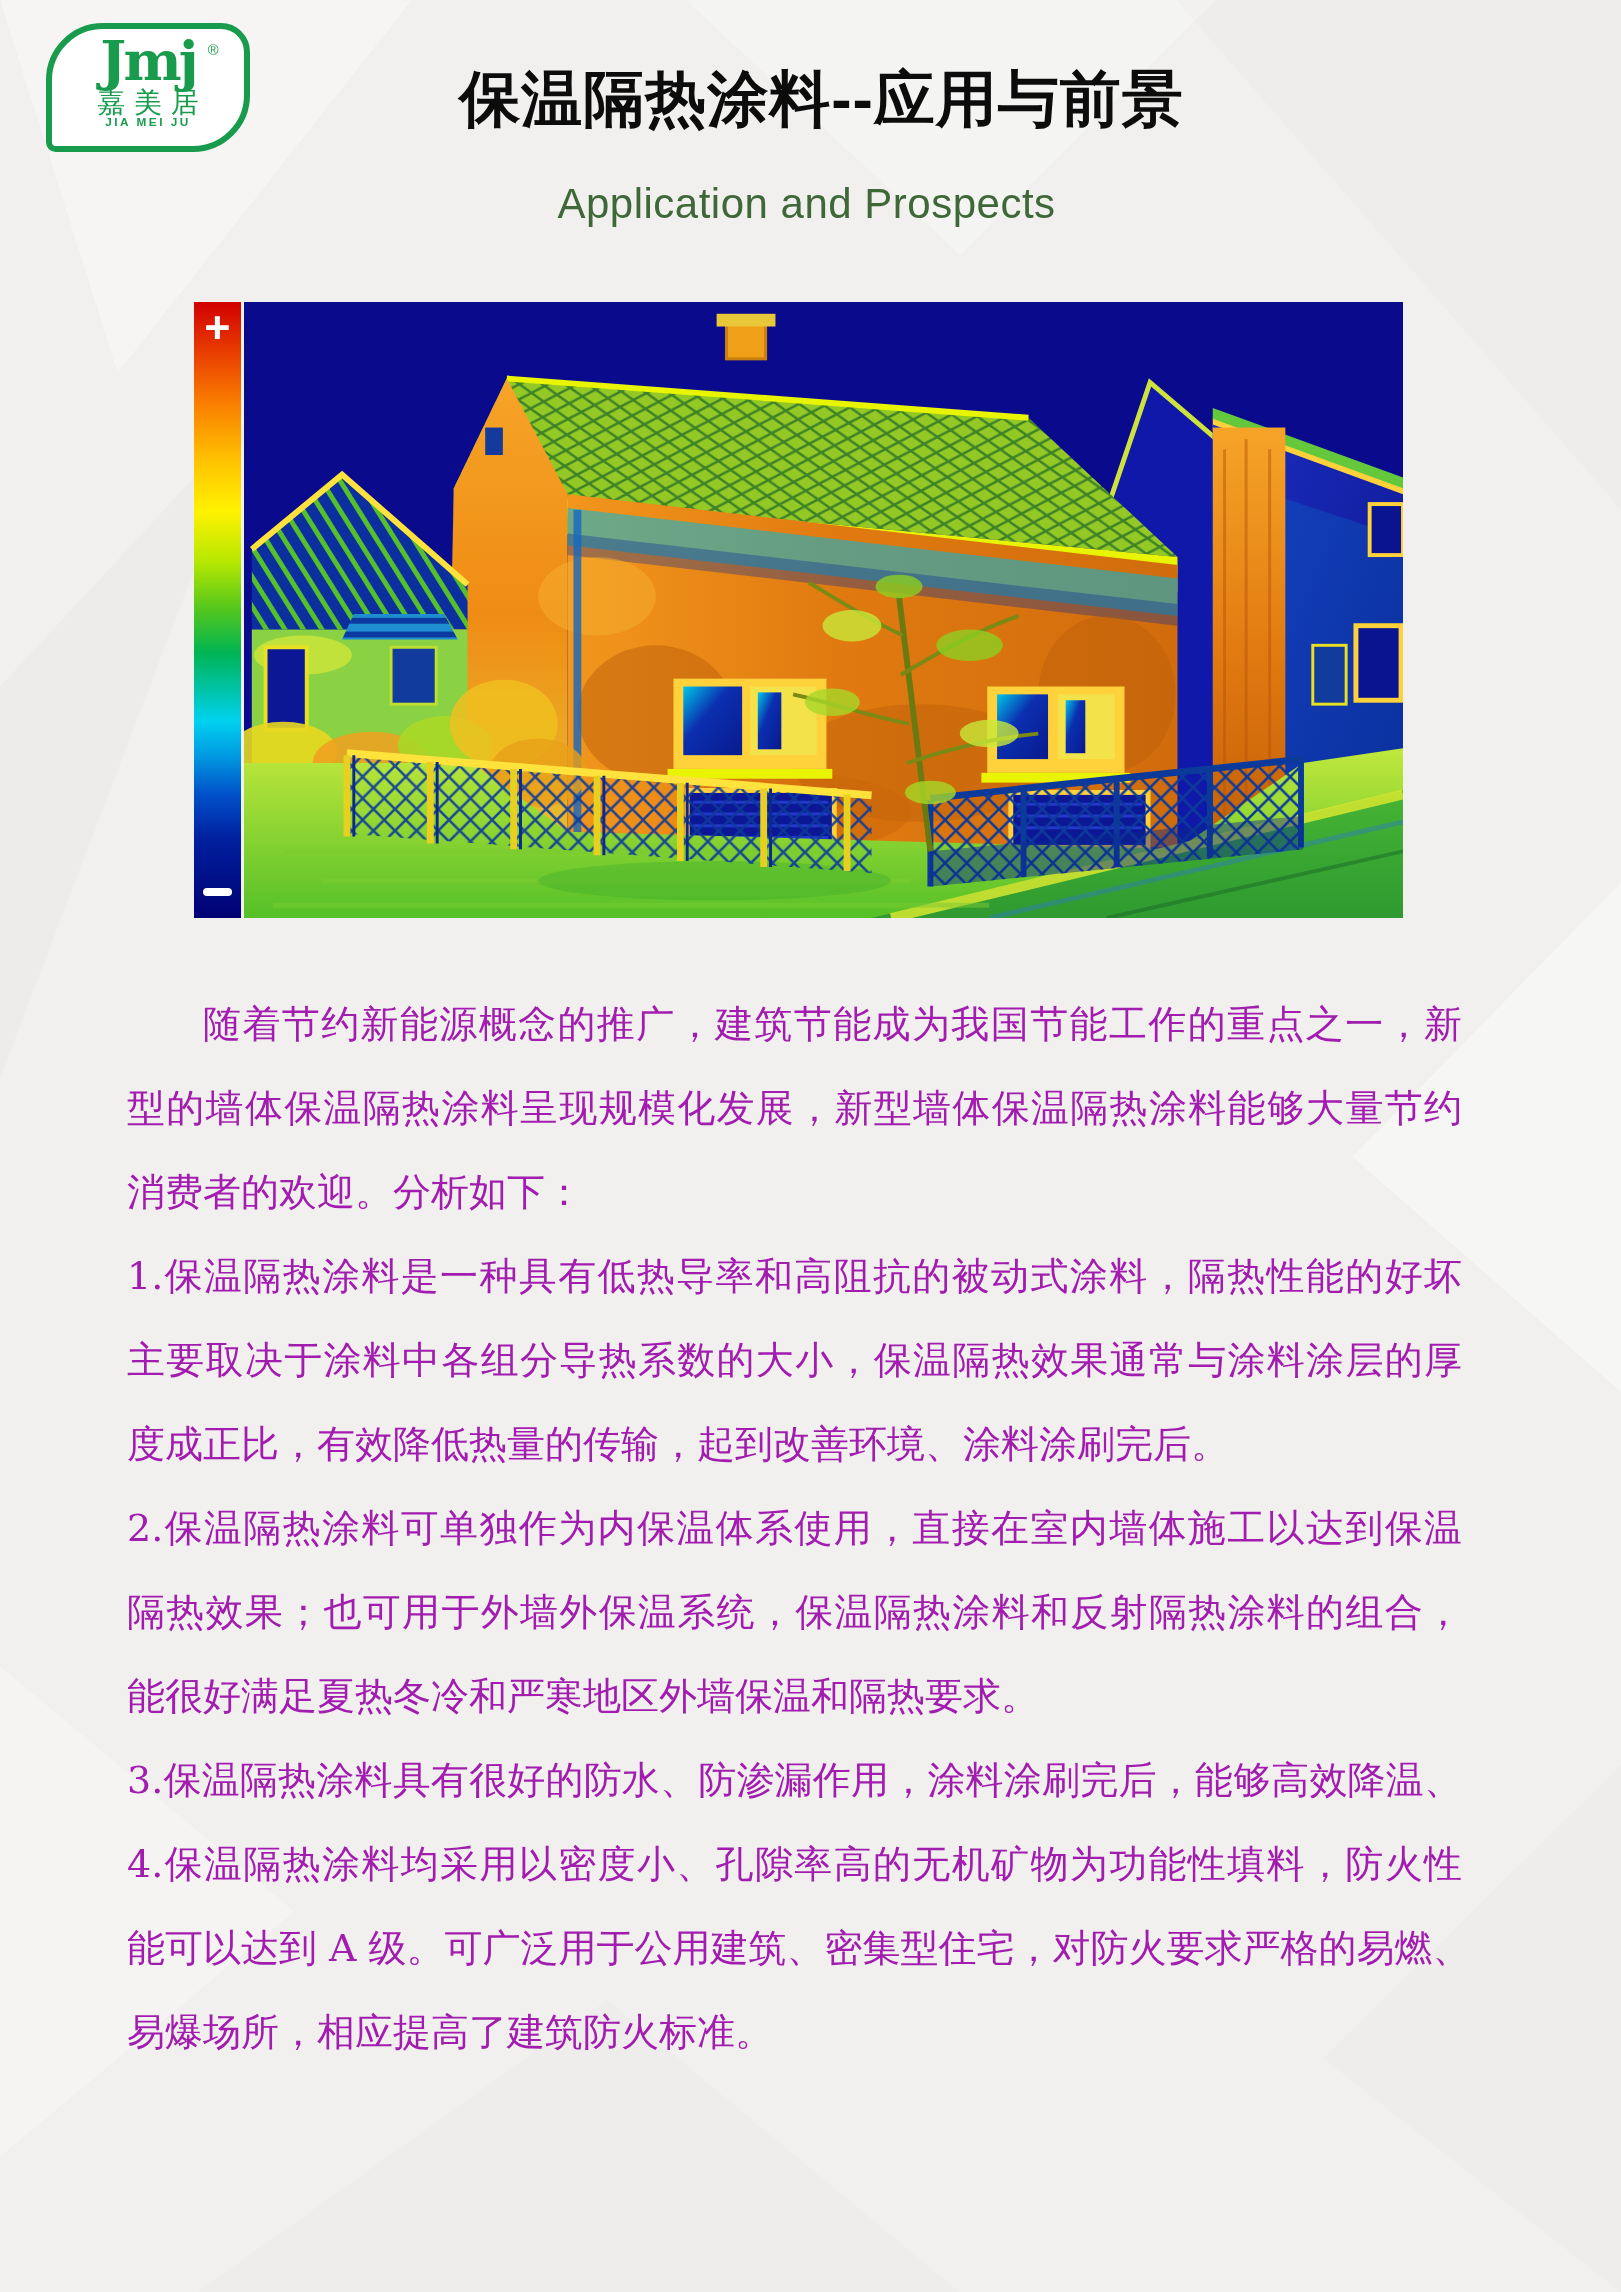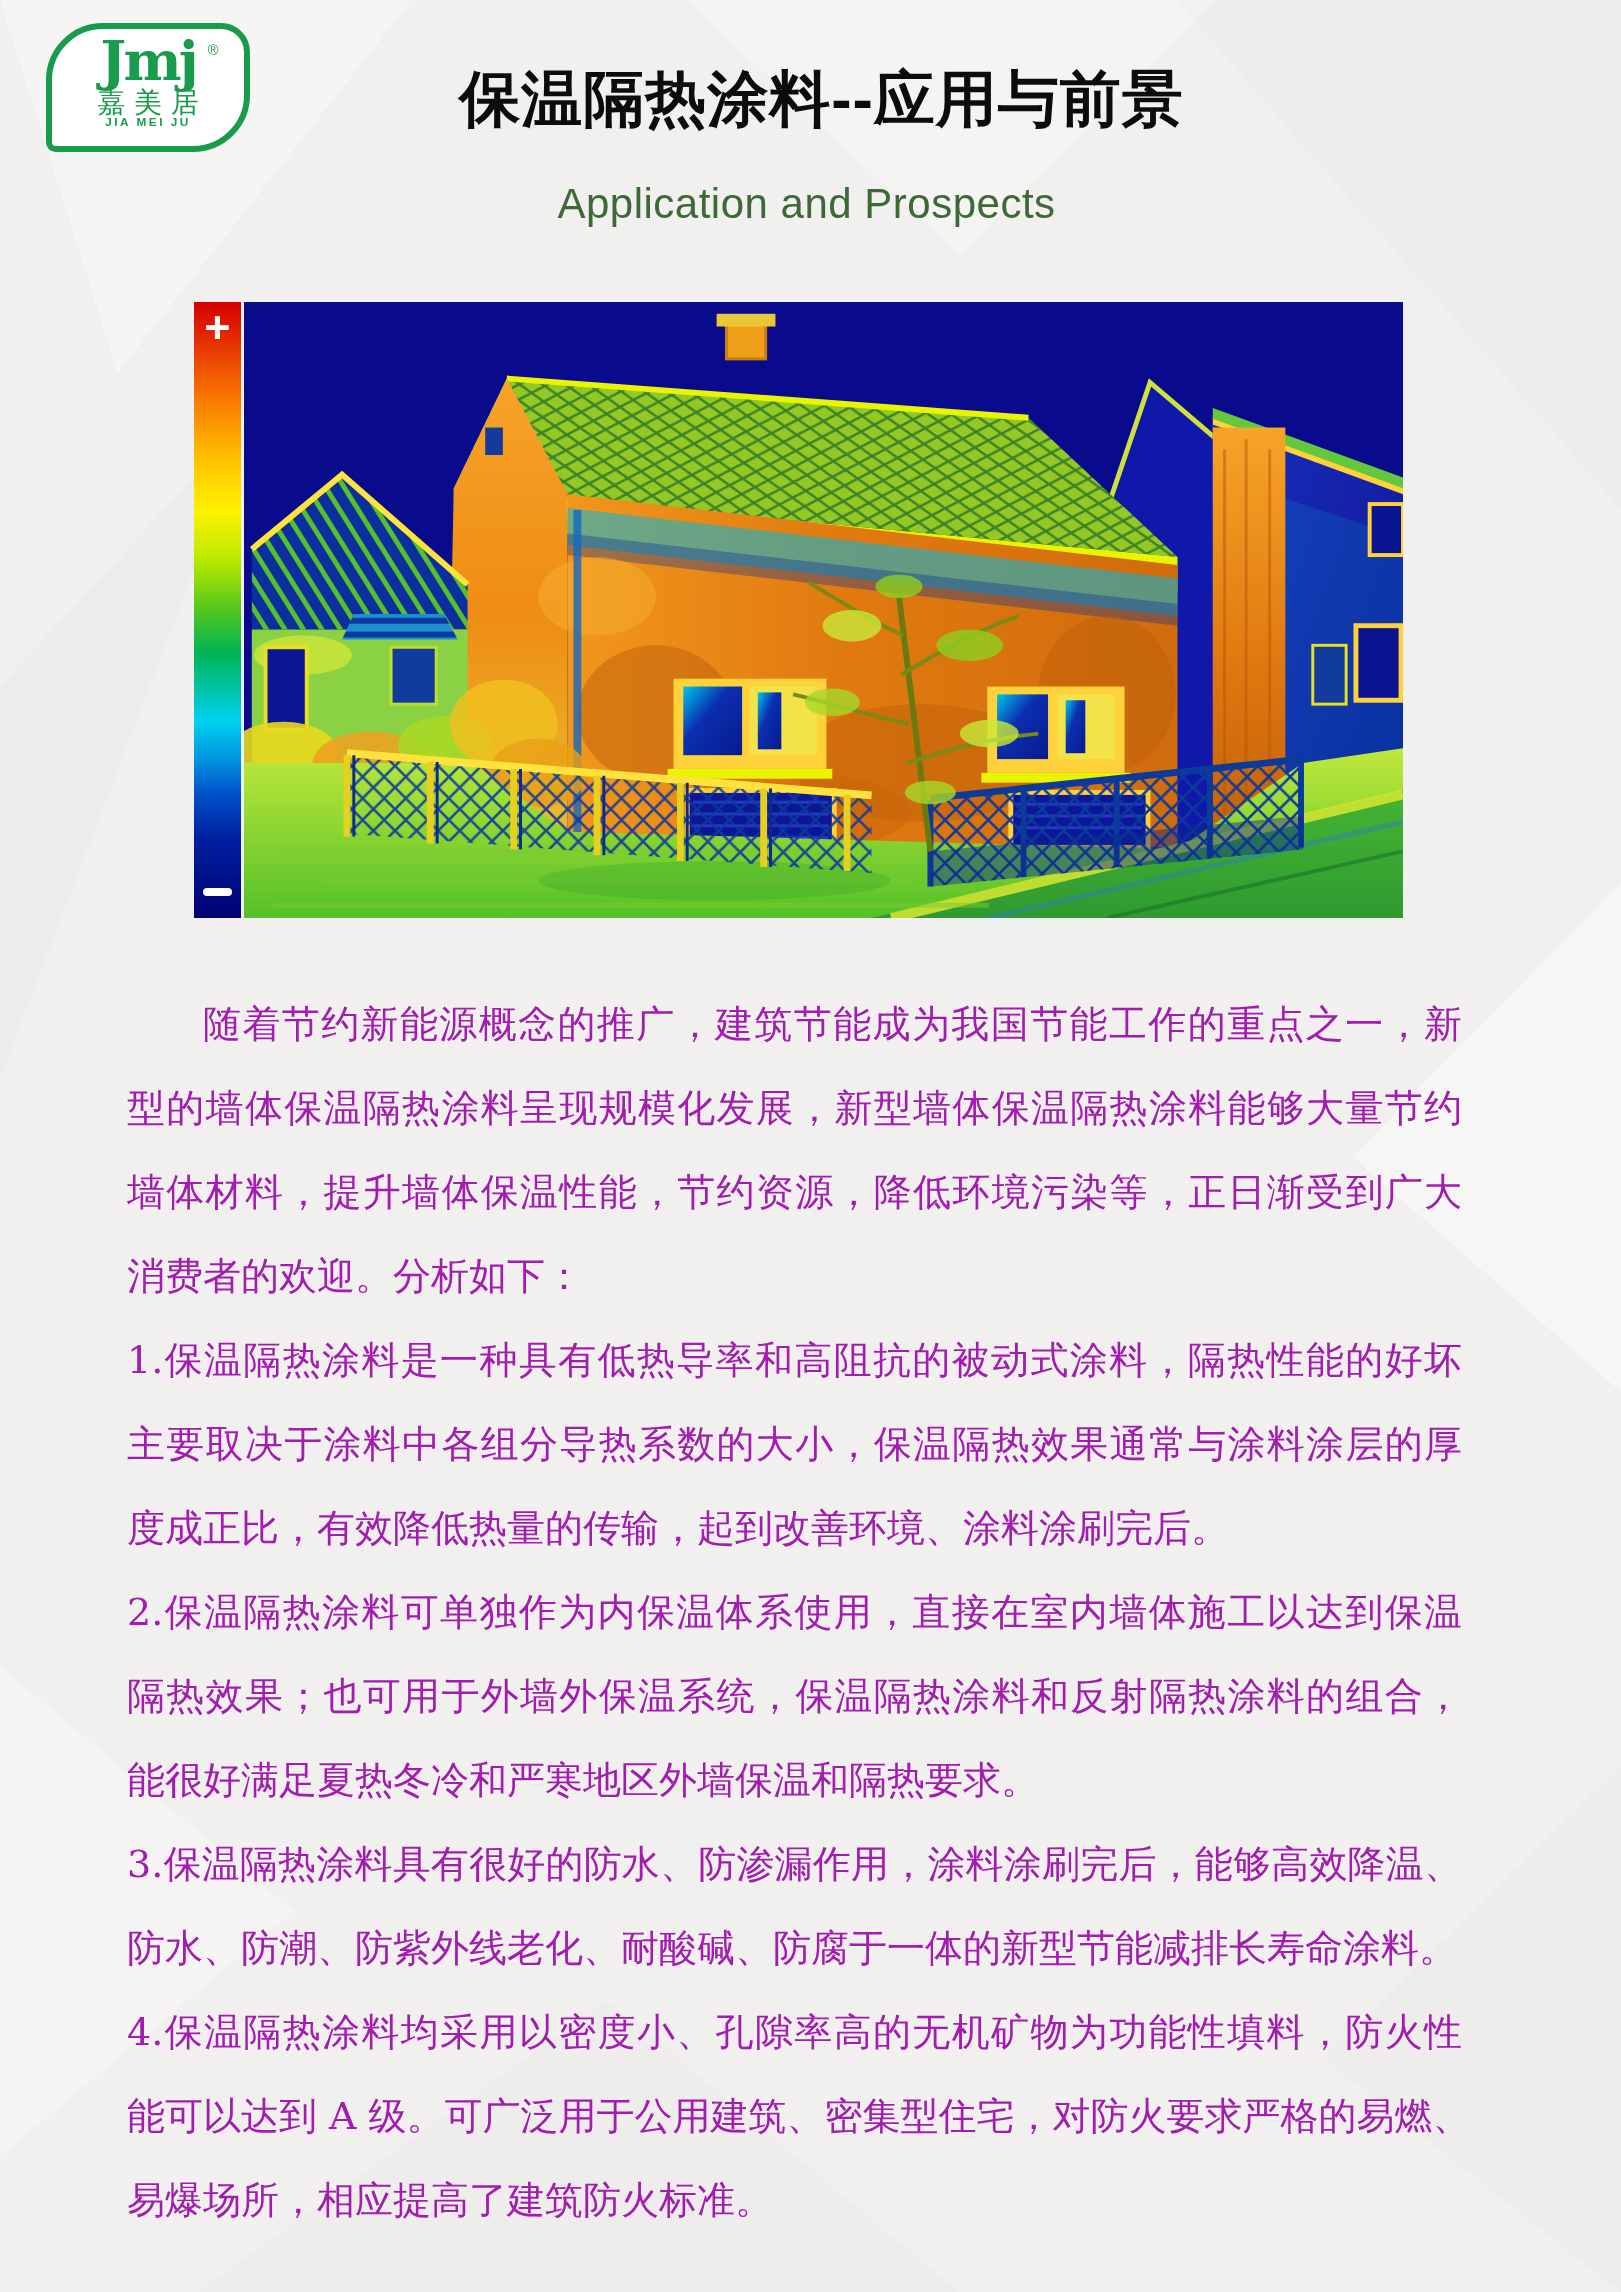--- a/index.html
+++ b/index.html
@@ -262,29 +262,27 @@
         <ellipse cx="760" cy="440" rx="30" ry="14" fill="#c8e838" opacity="0.8"></ellipse>
         <ellipse cx="668" cy="290" rx="24" ry="12" fill="#8cd020" opacity="0.8"></ellipse>
         <ellipse cx="700" cy="500" rx="26" ry="12" fill="#a6d828" opacity="0.8"></ellipse>
       </g>
     </svg>
   </div>
 
   <div class="bodytext">
     <div class="line j ind">随着节约新能源概念的推广，建筑节能成为我国节能工作的重点之一，新</div>
     <div class="line j">型的墙体保温隔热涂料呈现规模化发展，新型墙体保温隔热涂料能够大量节约</div>
-    <div class="line j">墙体材料，提升墙体保温性能，节约资源，降低环境污染等，正日渐受到广大</div>
     <div class="line e">消费者的欢迎。分析如下：</div>
     <div class="line j">1.保温隔热涂料是一种具有低热导率和高阻抗的被动式涂料，隔热性能的好坏</div>
     <div class="line j">主要取决于涂料中各组分导热系数的大小，保温隔热效果通常与涂料涂层的厚</div>
     <div class="line e">度成正比，有效降低热量的传输，起到改善环境、涂料涂刷完后。</div>
     <div class="line j">2.保温隔热涂料可单独作为内保温体系使用，直接在室内墙体施工以达到保温</div>
     <div class="line j">隔热效果；也可用于外墙外保温系统，保温隔热涂料和反射隔热涂料的组合，</div>
     <div class="line e">能很好满足夏热冬冷和严寒地区外墙保温和隔热要求。</div>
     <div class="line j">3.保温隔热涂料具有很好的防水、防渗漏作用，涂料涂刷完后，能够高效降温、</div>
-    <div class="line e">防水、防潮、防紫外线老化、耐酸碱、防腐于一体的新型节能减排长寿命涂料。</div>
     <div class="line j">4.保温隔热涂料均采用以密度小、孔隙率高的无机矿物为功能性填料，防火性</div>
     <div class="line j">能可以达到 A 级。可广泛用于公用建筑、密集型住宅，对防火要求严格的易燃、</div>
     <div class="line e">易爆场所，相应提高了建筑防火标准。</div>
   </div>
 
 </div>
 
 
 </body></html>

